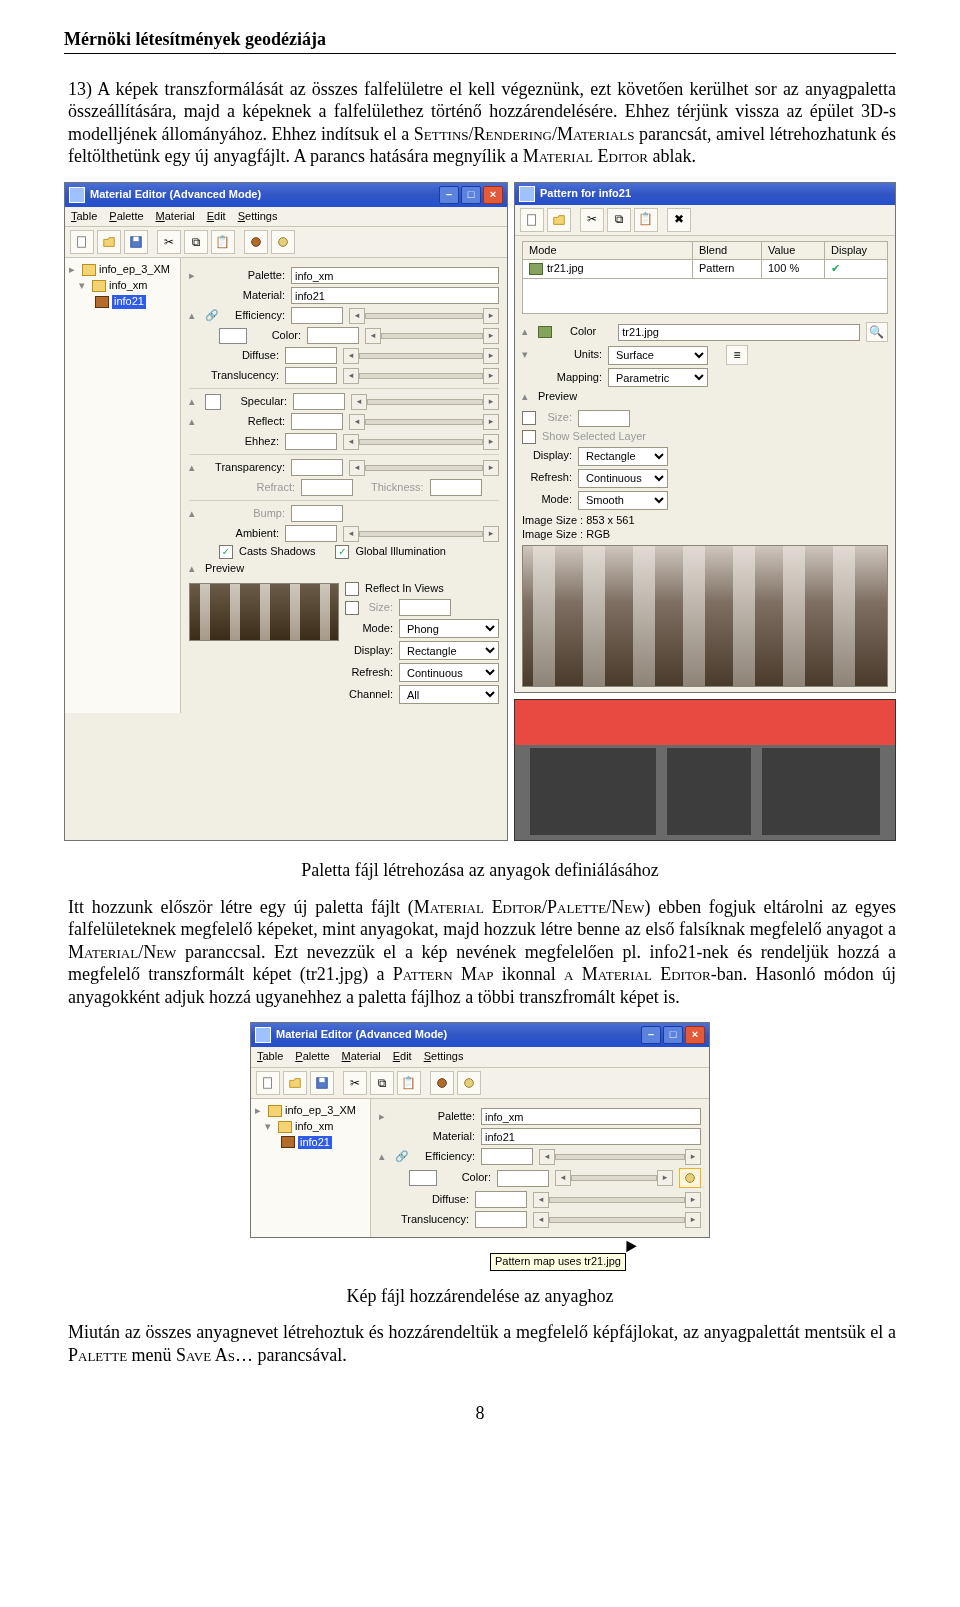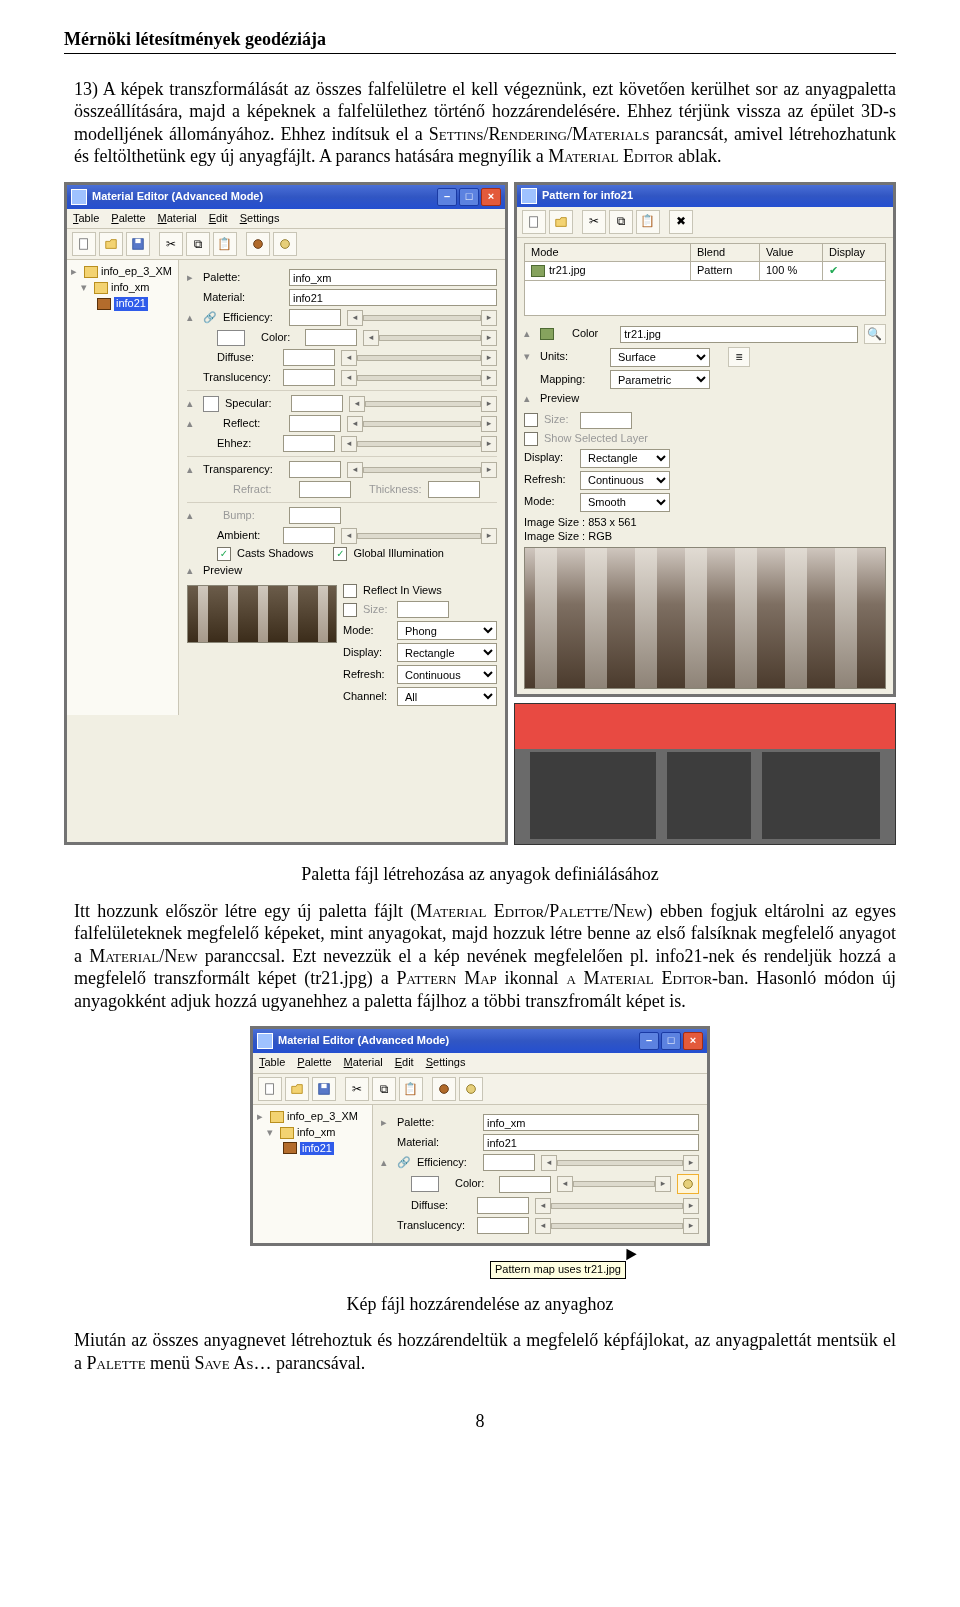--- a/index.html
+++ b/index.html
@@ -17,37 +17,37 @@
     display: flex;
     justify-content: space-between;
     font-weight: bold;
     font-size: 18px;
     border-bottom: 1px solid #000;
     padding-bottom: 2px;
     margin-bottom: 24px;
   }
   .para {
     text-align: justify;
-    margin: 12px 0 14px 10px;
+    margin: 12px 0 14px 4px;
   }
   .caption {
     text-align: center;
     margin: 14px 0;
   }
   .sc { font-variant: small-caps; }
 
   .shots {
     display: flex;
     gap: 6px;
     margin: 8px 0 18px 0;
   }
 
   
   .win {
-    border: 3px solid #737373;
+    border: 1px solid #737373;
     background: #f1efe3;
     font-family: Tahoma, Arial, sans-serif;
     font-size: 11px;
     color: #000;
     box-sizing: border-box;
   }
   .titlebar {
     background: linear-gradient(#4a6fd6, #3156c3 50%, #244fd0);
     color: #fff;
     display: flex;
@@ -86,21 +86,21 @@
     background:#fbfaf4;
   }
   .treeitem { display:flex; align-items:center; gap:3px; padding:1px 0; }
   .treeitem .tri { width:10px; color:#888; }
   .treeitem.sel .lbl { background:#2f5bea; color:#fff; padding:0 2px; }
   .folder-ico { width:12px; height:10px; background:#f3d372; border:1px solid #b98f1f; }
   .mat-ico    { width:12px; height:10px; background:#b36c2c; border:1px solid #5a310a; }
   .proppane { flex:1; padding:6px 8px; }
 
   .field { display:flex; align-items:center; gap:6px; margin:3px 0; }
-  .field .lbl { width:80px; }
+  .field .lbl { width:80px; text-align:right; }
   .field .lbl.w60 { width:60px; }
   .field .lbl.w64 { width:64px; }
   .field .tri { color:#888; width:10px; }
   input.text, select.sel, input.num {
     font: inherit; border:1px solid #9b9784; padding:1px 3px; background:#fff; box-sizing:border-box;
   }
   input.text { width:150px; height:17px; }
   input.num  { width:46px; height:17px;padding-left:47px; }
   select.sel { height:19px; width:100px; }
   .slider {

